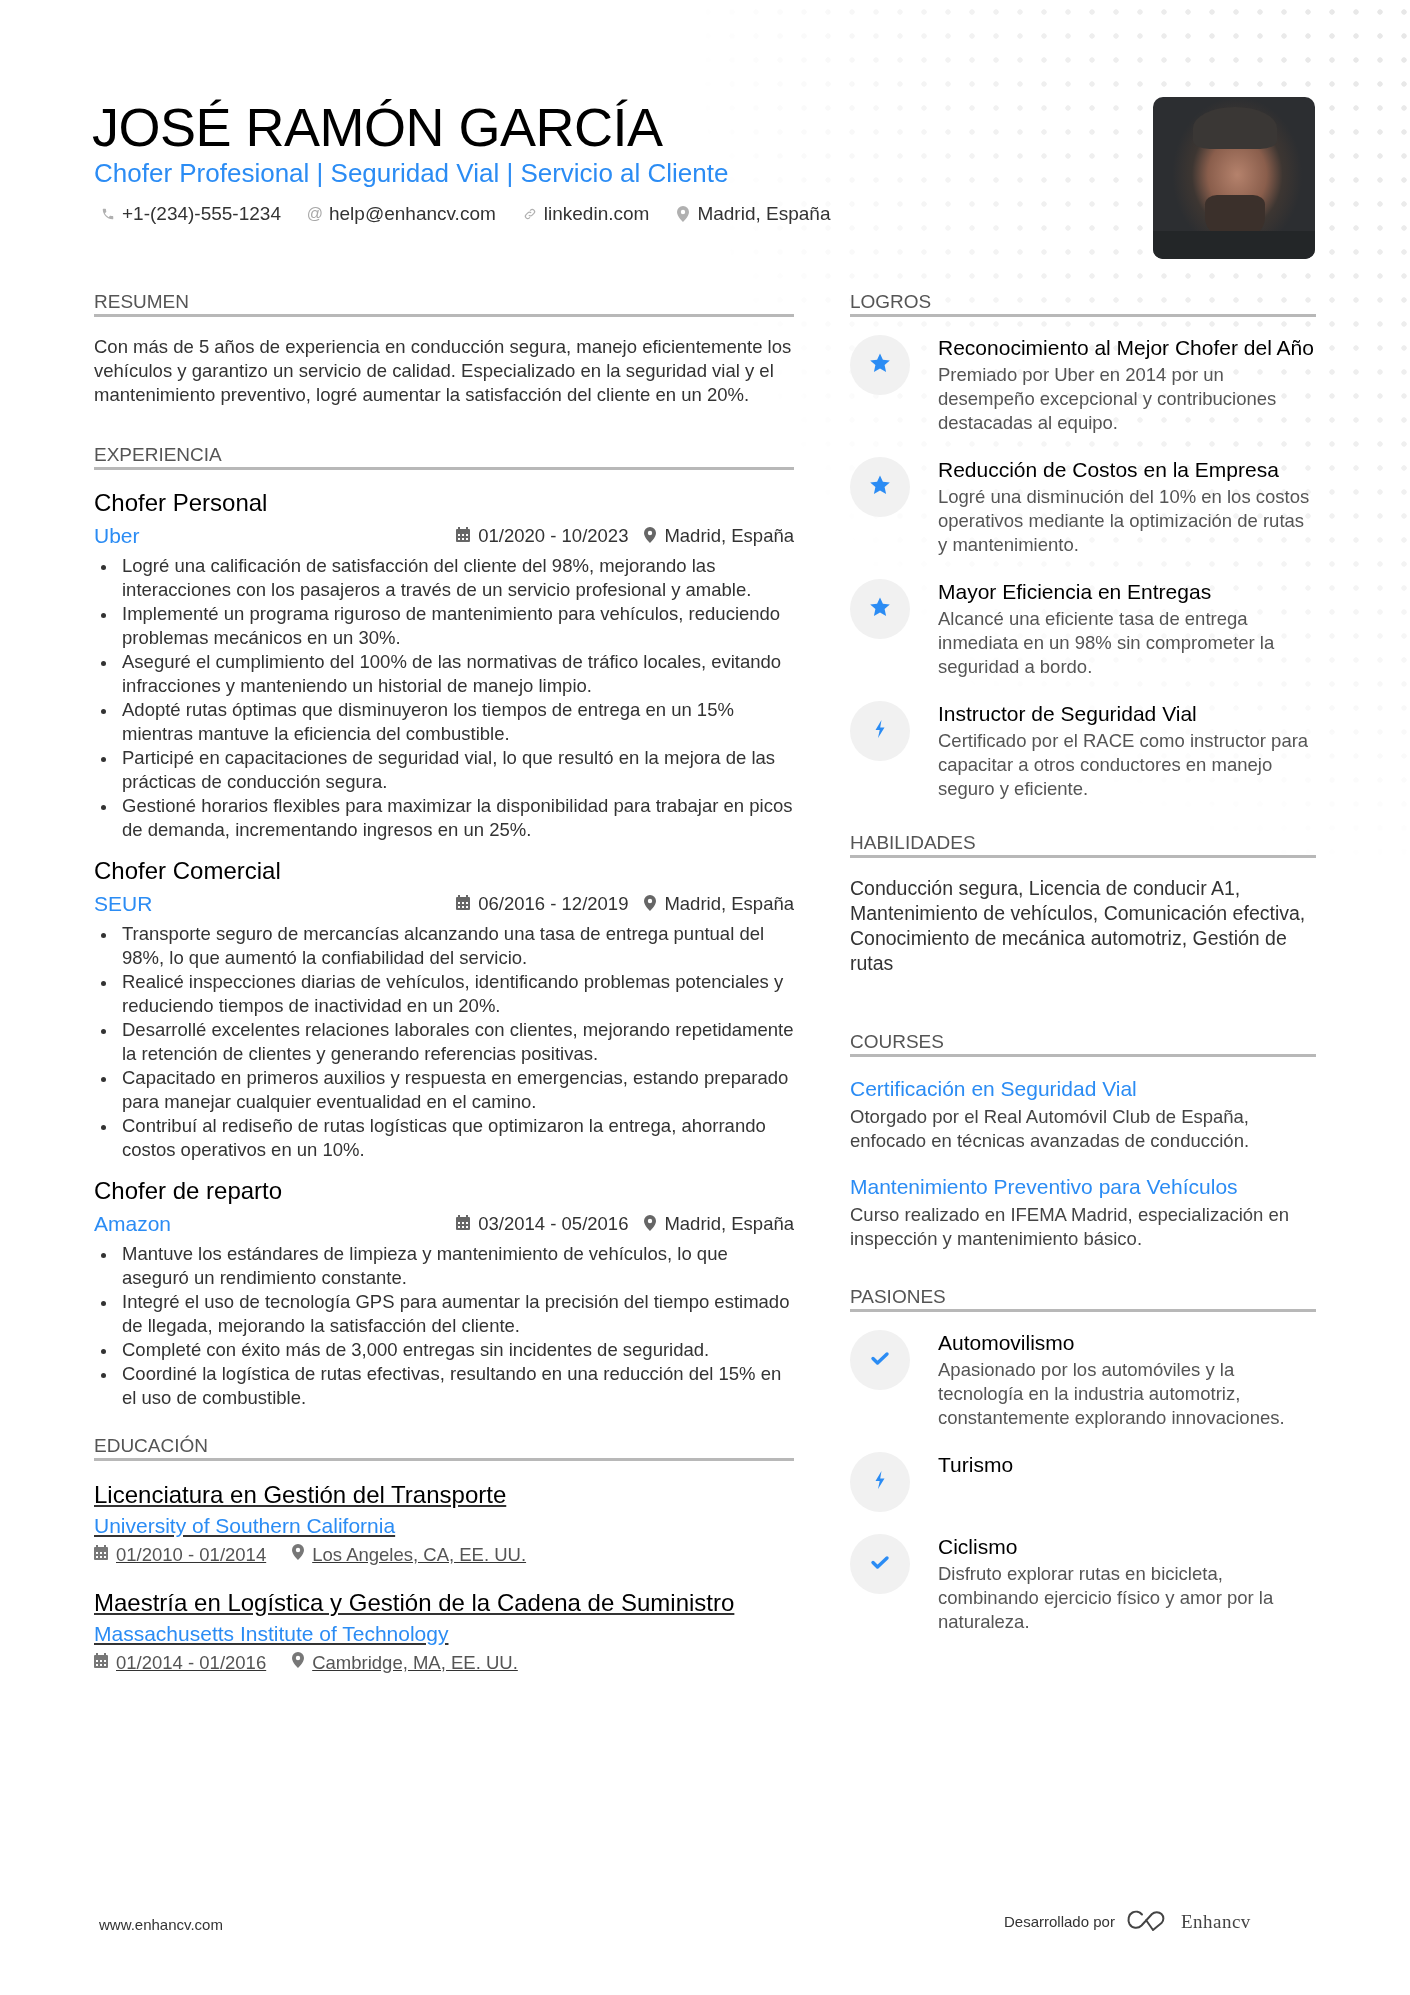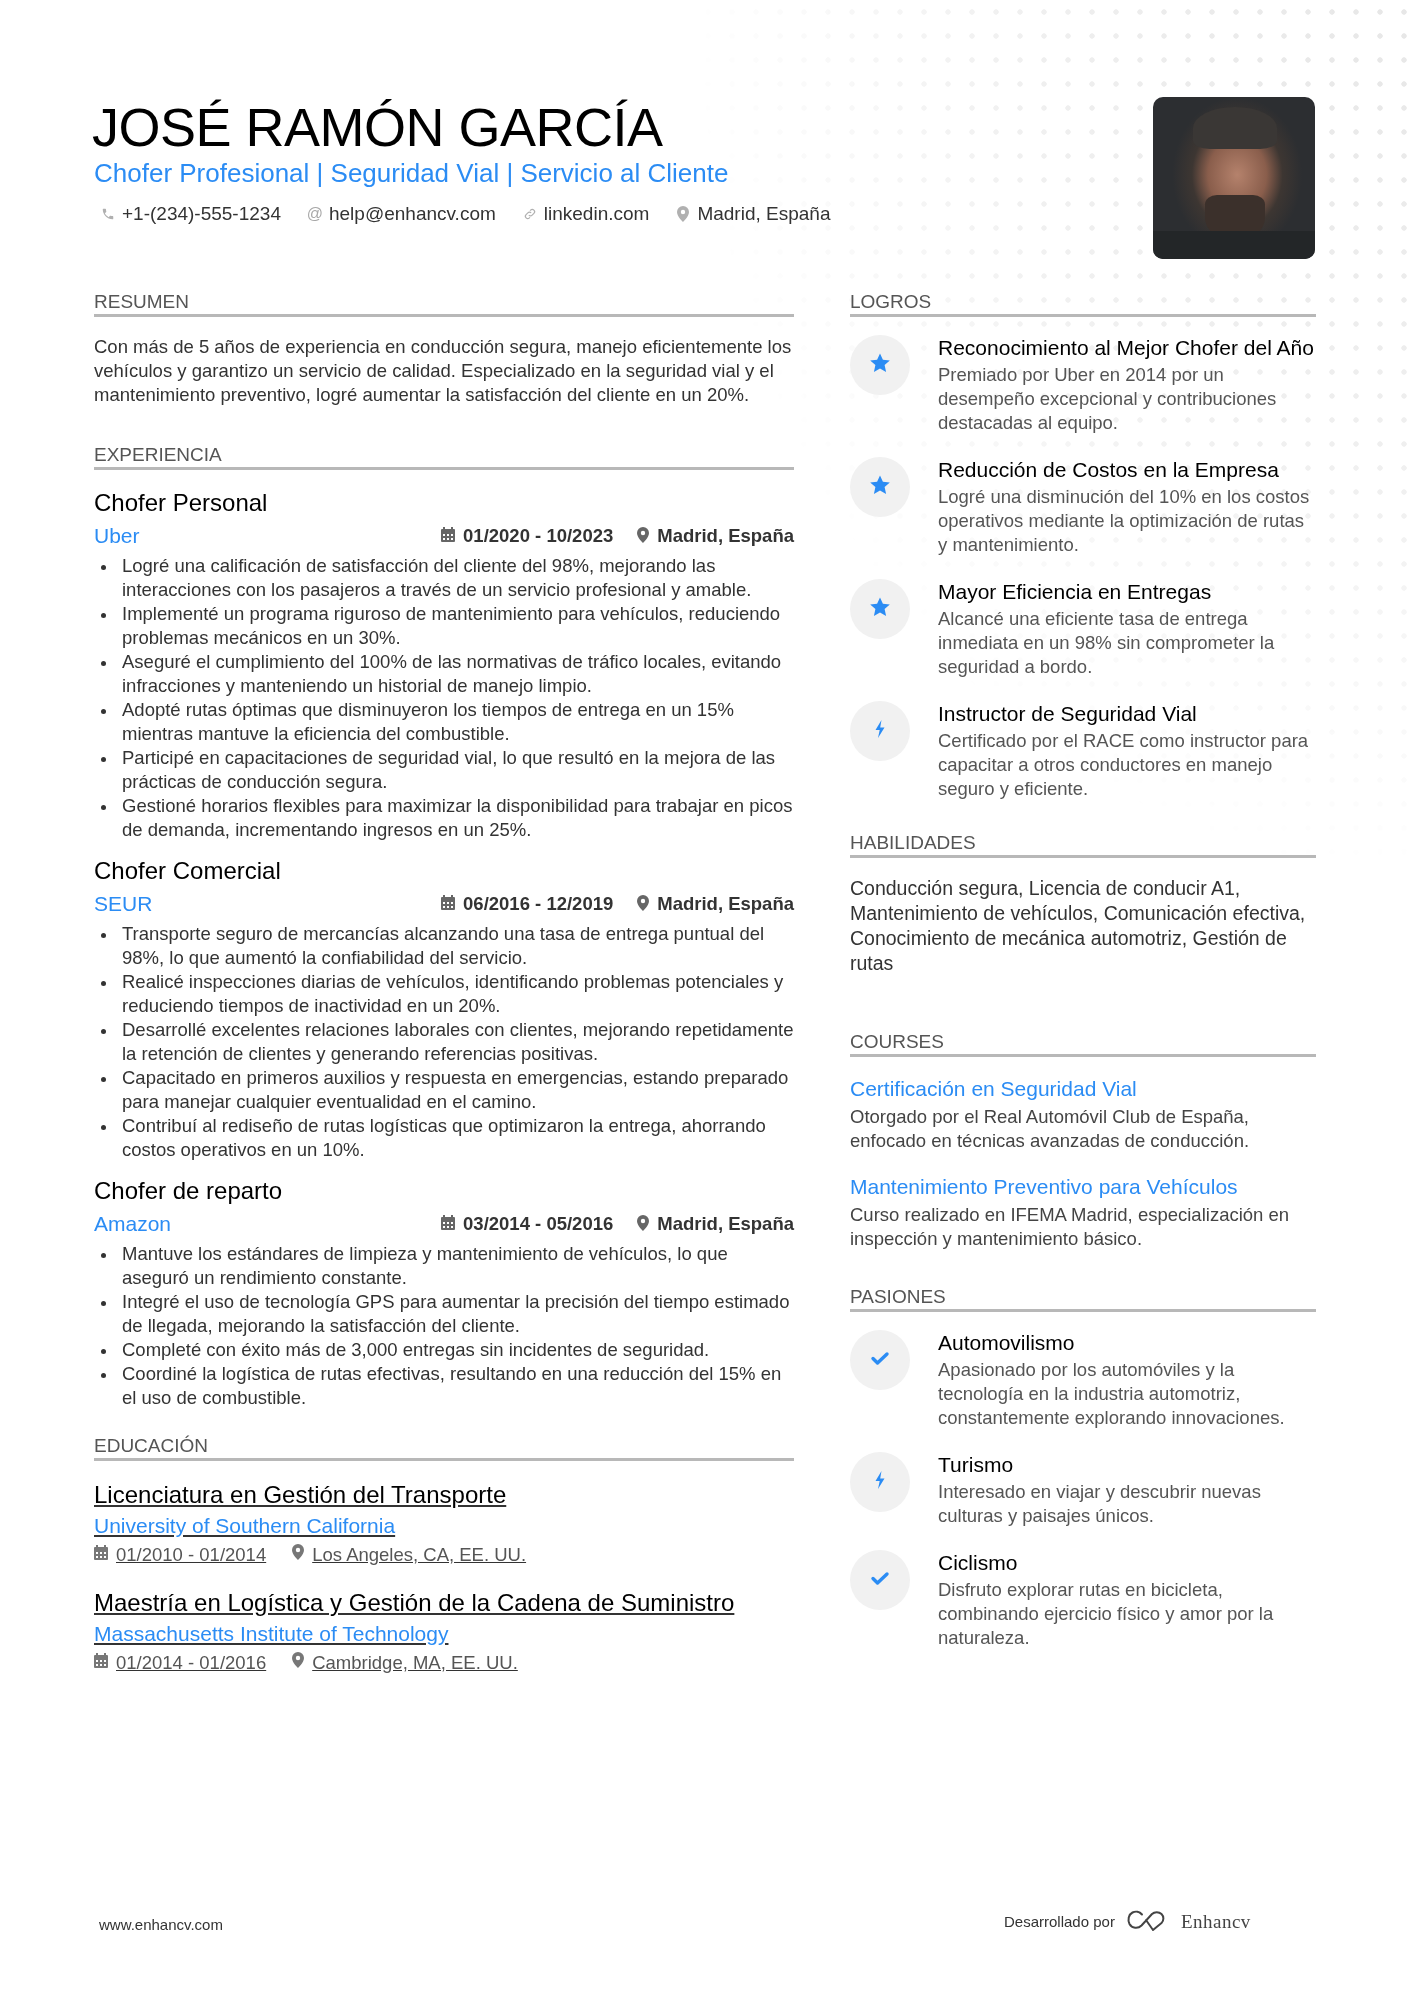--- a/index.html
+++ b/index.html
@@ -52,21 +52,21 @@
   .sec-head {
     font-size: 19px; line-height: 24px; color: #555; text-transform: uppercase;
     border-bottom: 3px solid #b8b8b8; margin-bottom: 18px;
   }
   .body-text { font-size: 18.5px; line-height: 24px; color: #333; }
 
   .job { margin-bottom: 14px; }
   .job-title { font-size: 24px; line-height: 30px; color: #000; margin-bottom: 4px; }
   .job-meta { display: flex; justify-content: space-between; align-items: center; margin-bottom: 4px; }
   .company { font-size: 21px; line-height: 28px; color: #2b8cf4; }
-  .meta-right { display: flex; align-items: center; gap: 24px; font-size: 18.5px; color: #333; font-weight: bold; }
+  .meta-right { display: flex; align-items: center; gap: 16px; font-size: 18.5px; color: #333; }
   .meta-item { display: flex; align-items: center; gap: 8px; }
   .meta-item .ic { color: #666; font-size: 15px; }
   ul.bullets { list-style: none; }
   ul.bullets li {
     position: relative; padding-left: 28px; font-size: 18.5px; line-height: 24px; color: #333;
   }
   ul.bullets li::before {
     content: ""; position: absolute; left: 7px; top: 11px; width: 5px; height: 5px; border-radius: 50%; background: #333;
   }
 
@@ -417,21 +417,20 @@
         </div>
       </div>
       <div class="ach">
         <div class="circle">
             <span><svg viewBox="0 0 24 24">
                 <path fill="#2b8cf4" d="M13.5 3L7.5 13h4.2l-1.7 8 6.5-10.5h-4.3z"></path>
               </svg></span>
           </div>
         <div>
           <div class="ach-title">Turismo</div>
-          <div class="ach-desc">Interesado en viajar y descubrir nuevas culturas y paisajes únicos.</div>
         </div>
       </div>
       <div class="ach">
         <div class="circle">
             <span><svg viewBox="0 0 24 24">
                 <path fill="none" stroke="#2b8cf4" stroke-width="3.4" stroke-linecap="round" stroke-linejoin="round" d="M5 12.5l4.5 4.5L19 8"></path>
               </svg></span>
           </div>
         <div>
           <div class="ach-title">Ciclismo</div>

